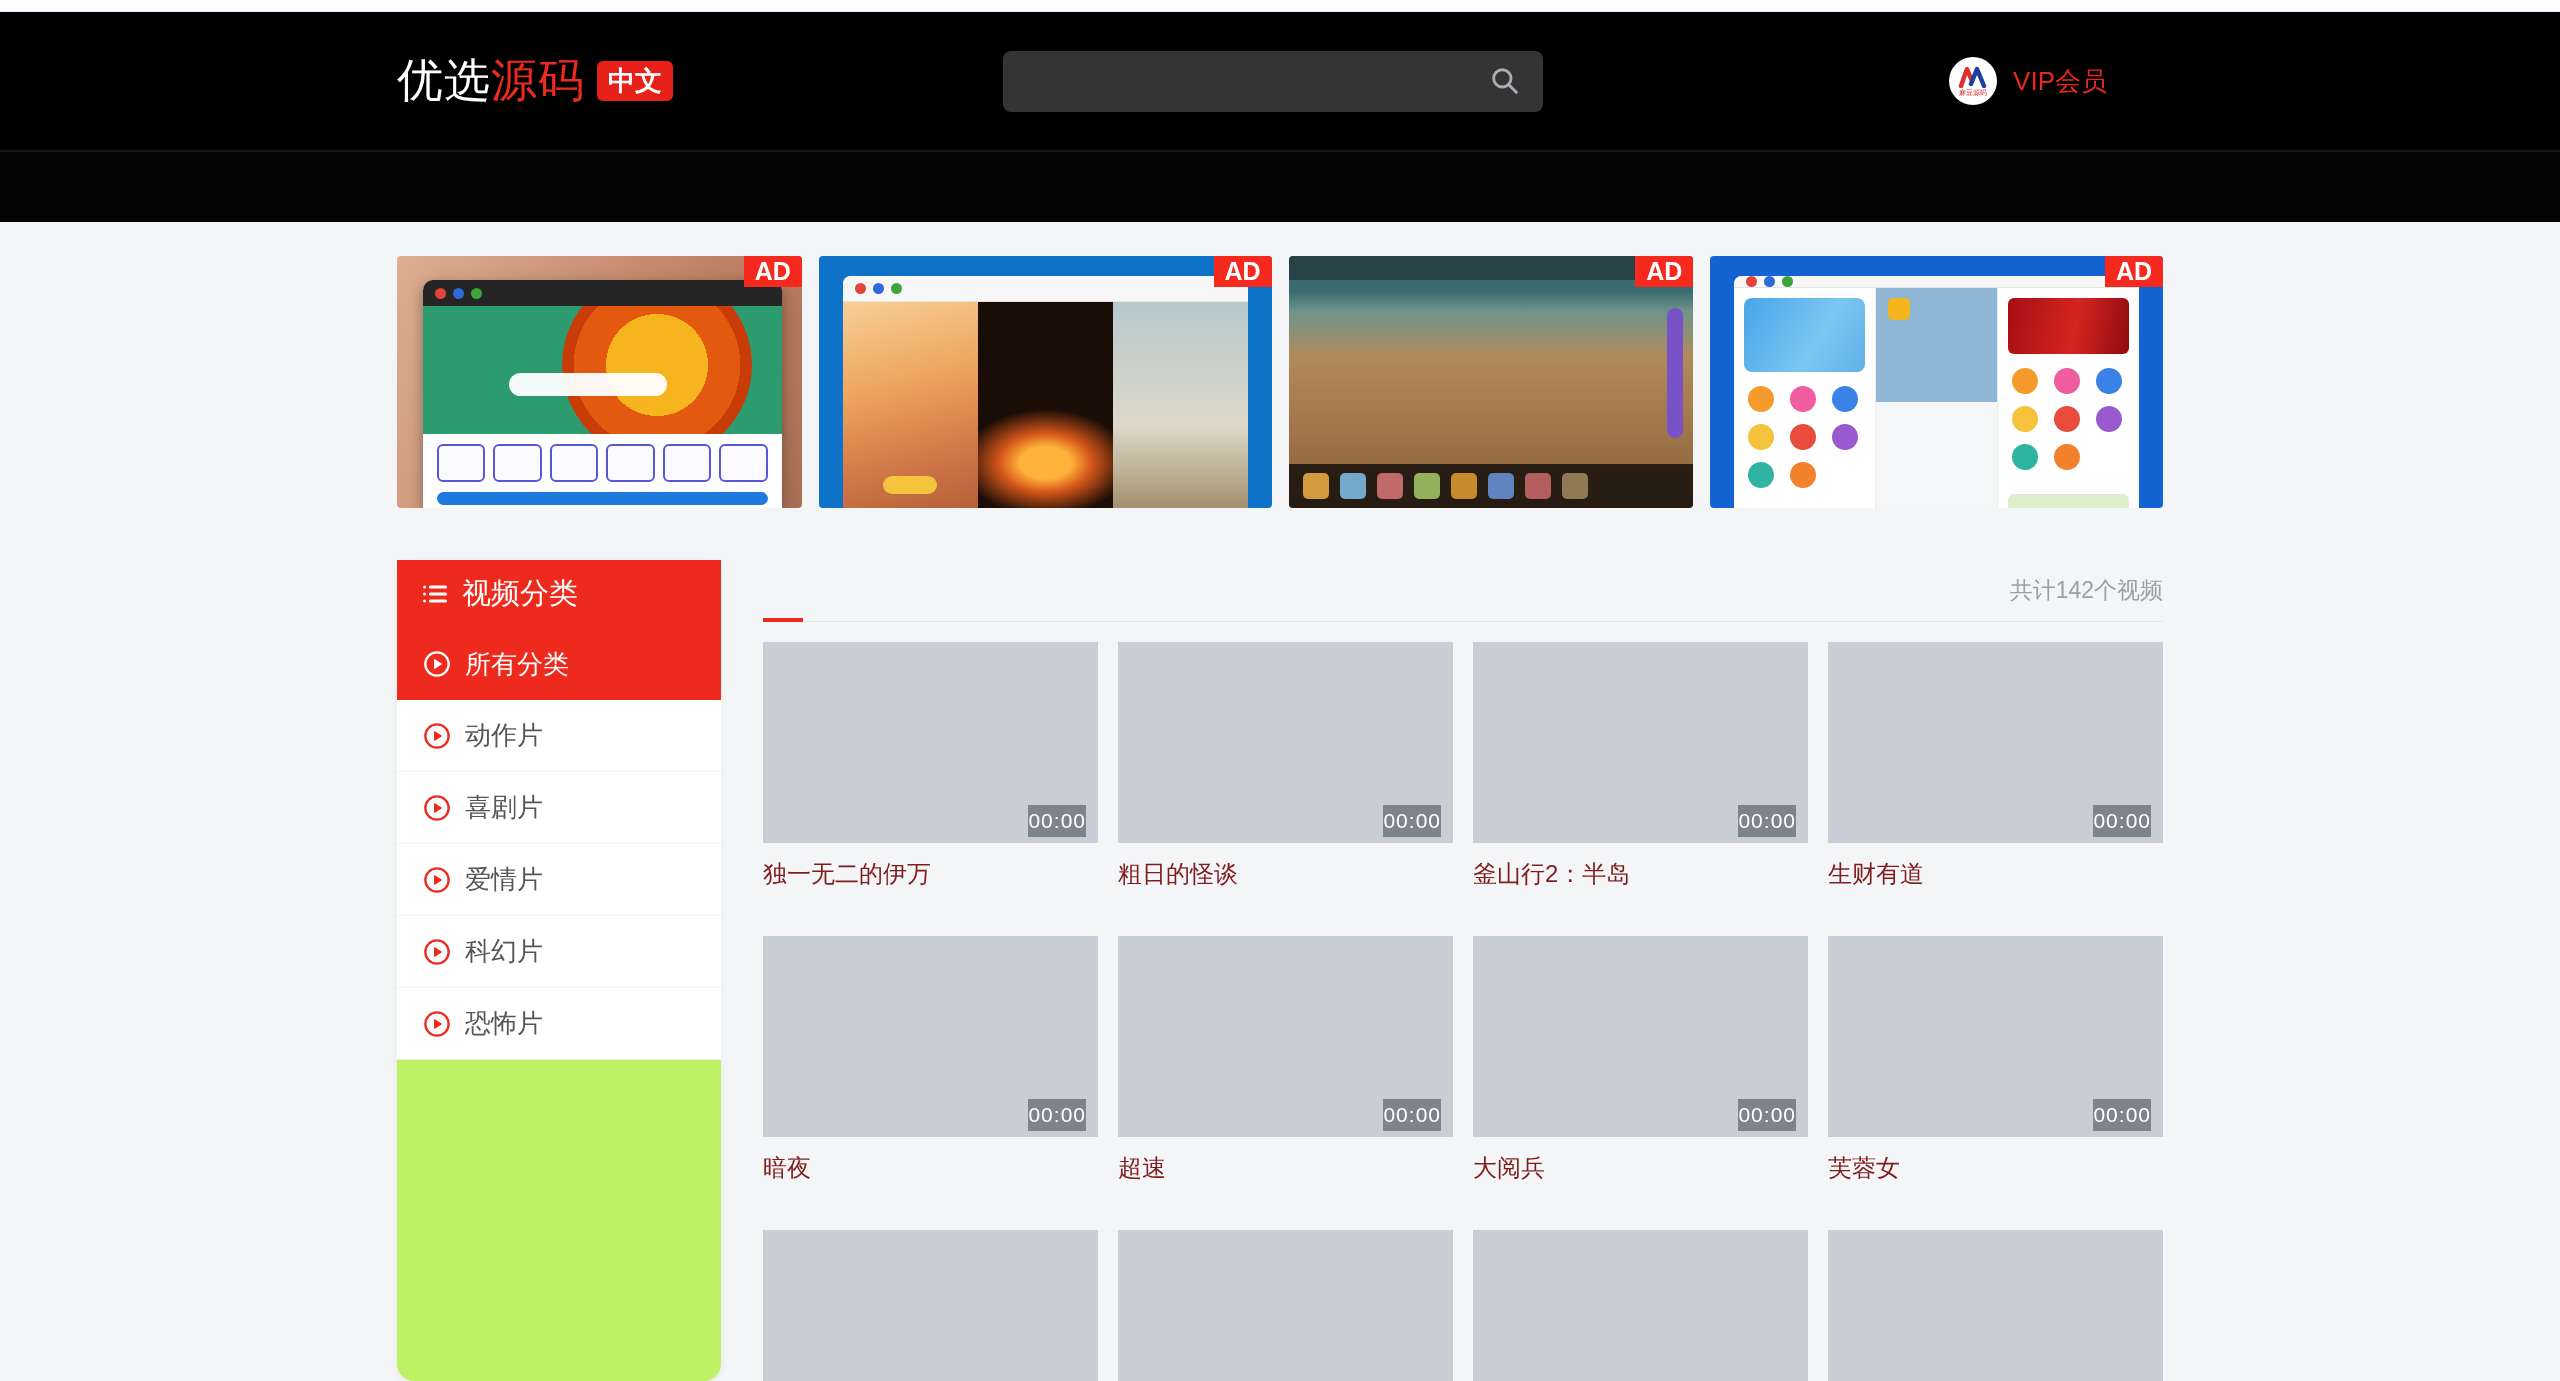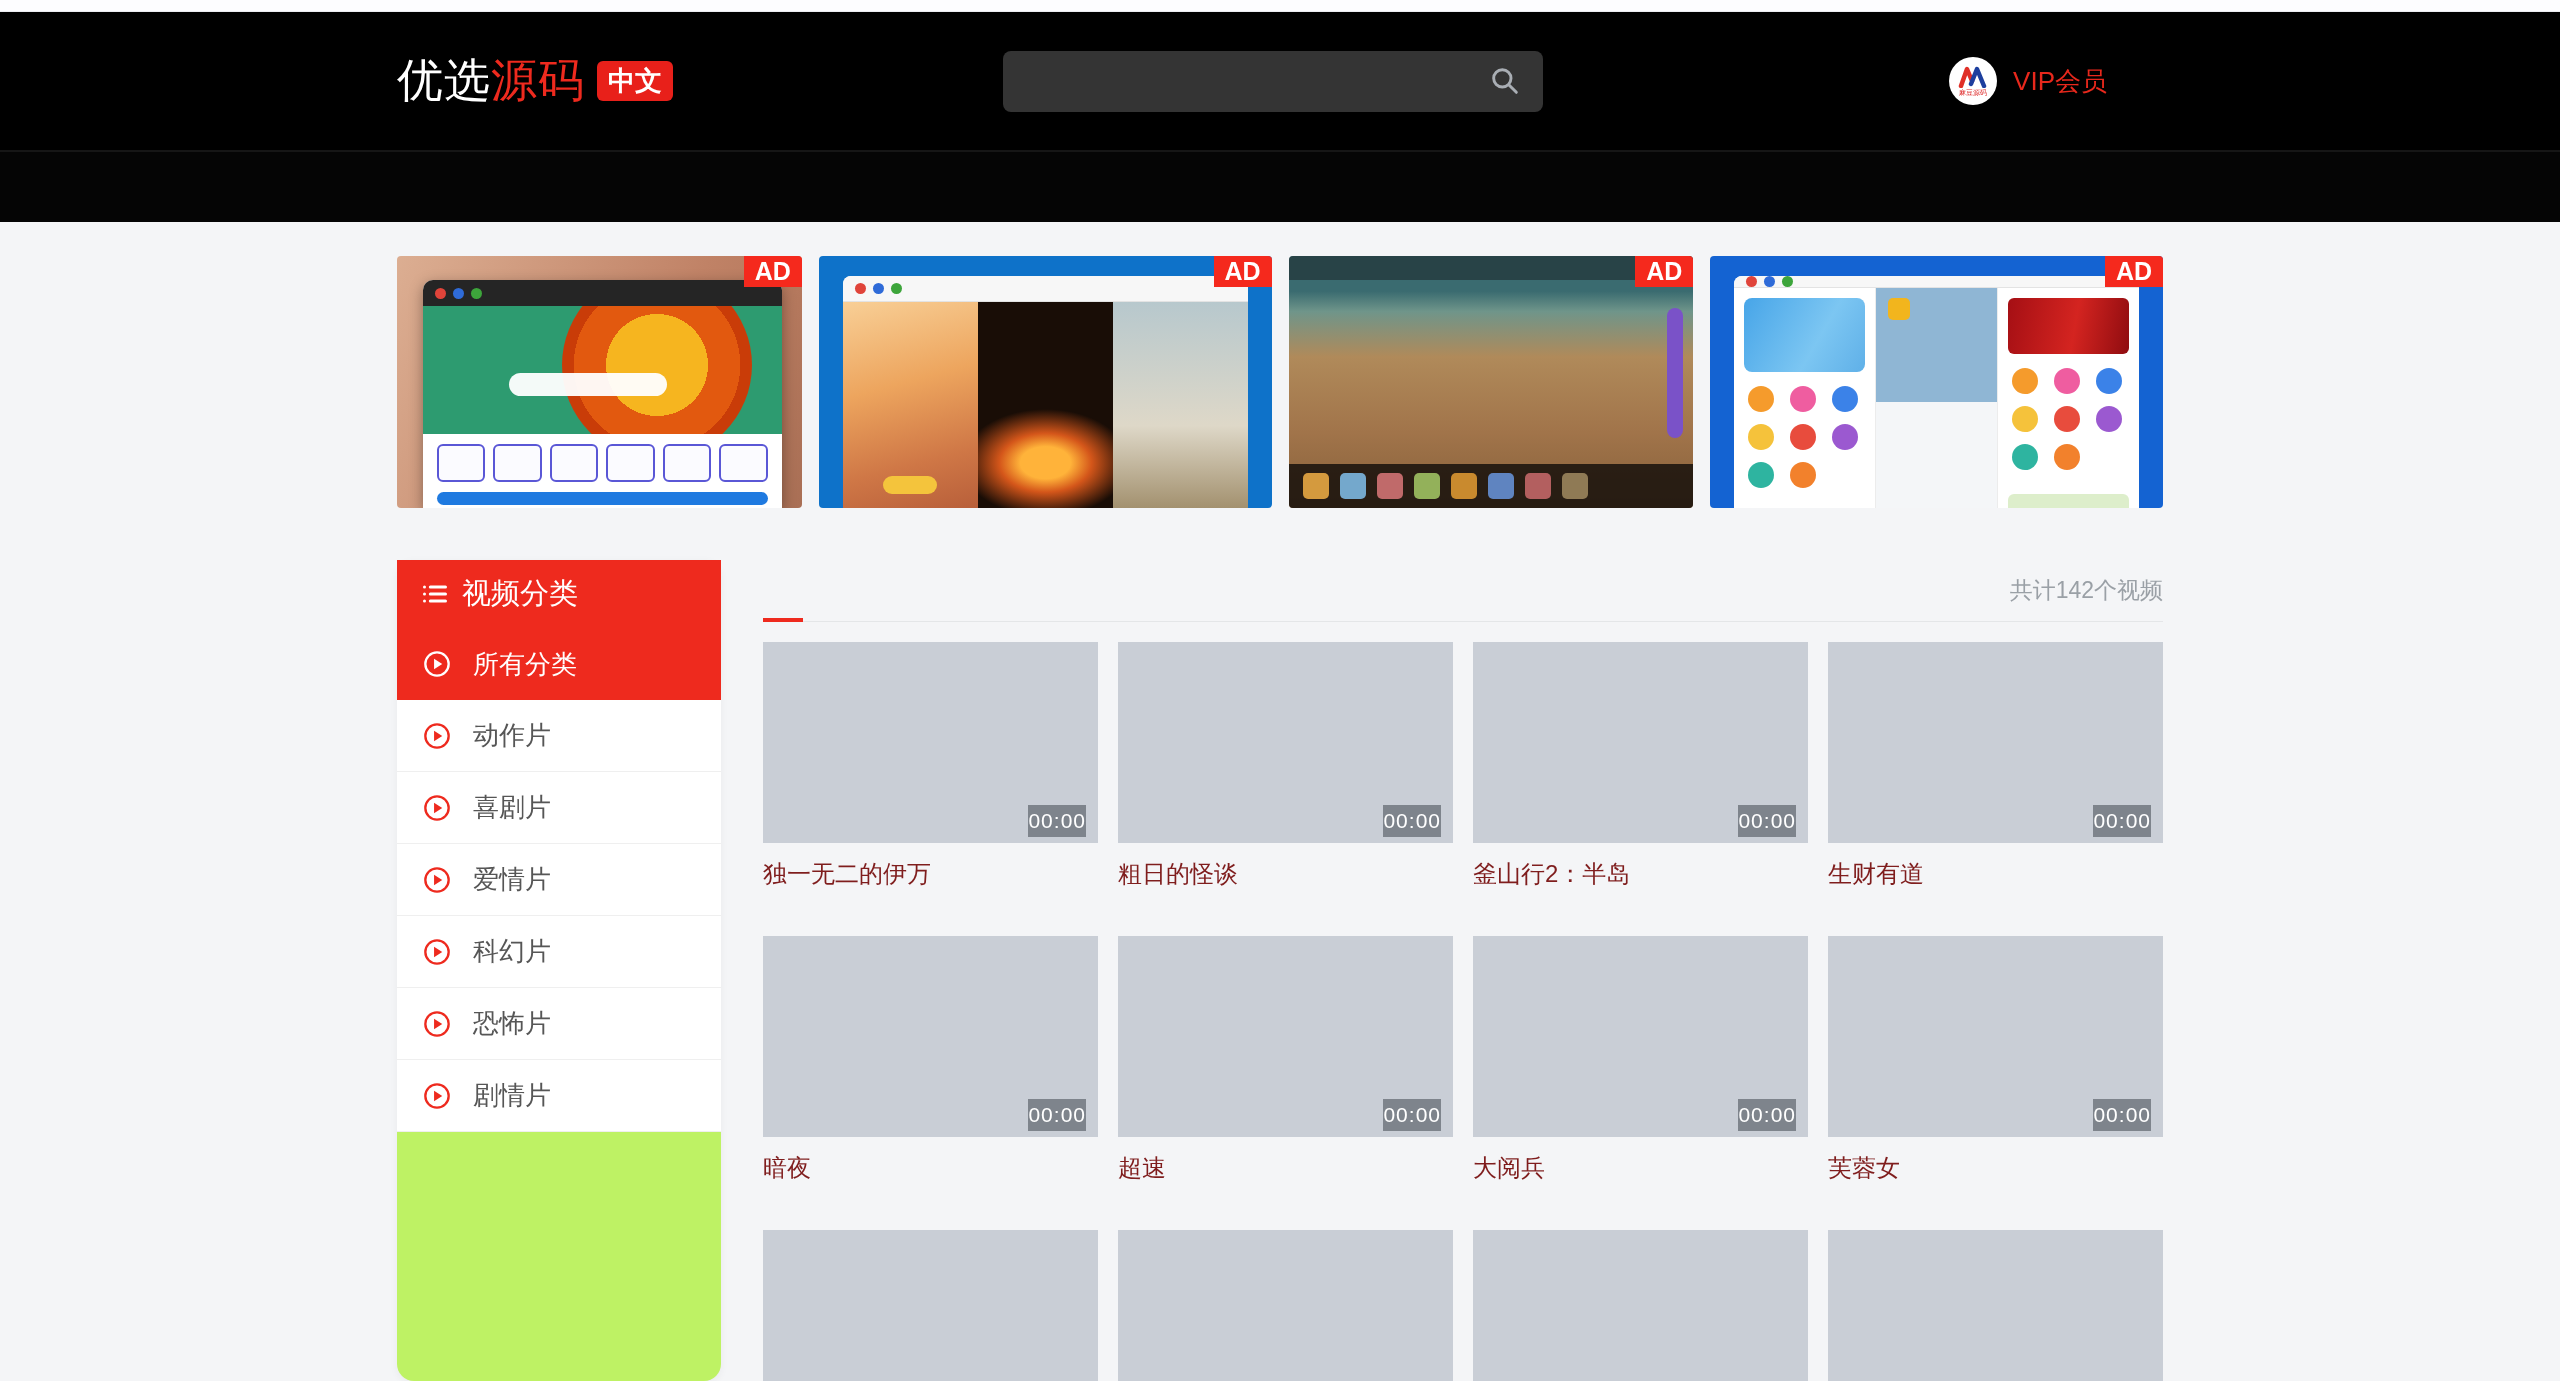--- a/index.html
+++ b/index.html
@@ -115,21 +115,21 @@
 
   
   .main{margin-top:52px;display:flex;gap:42px;align-items:flex-start;}
 
   aside{width:324px;flex:none;background:#bef264;min-height:821px;box-shadow:0 2px 8px rgba(0,0,0,.05);border-radius:17px;}
   .side-head{
     height:68px;background:var(--accent);color:#fff;display:flex;align-items:center;
     gap:13px;padding-left:24px;font-size:29px;
   }
   .side-item{
-    height:72px;display:flex;align-items:center;gap:22px;padding-left:26px;
+    height:72px;display:flex;align-items:center;gap:14px;padding-left:26px;
     background:#fff;color:#565656;font-size:26px;border-bottom:1px solid #efefef;
   }
   .side-item.active{background:var(--accent);color:#fff;border-bottom:none;}
   .play-icon{width:28px;height:28px;display:inline-flex;color:var(--accent);}
   .side-item.active .play-icon{color:#fff;}
 
   .content{flex:1;min-width:0;}
   .tabs{height:62px;display:flex;align-items:center;border-bottom:1px solid #e4e6e8;position:relative;gap:8px;}
   .tab{position:relative;height:100%;display:flex;align-items:center;padding:0 20px;margin-right:22px;
     font-size:27px;color:#777;text-decoration:none;}
@@ -368,29 +368,20 @@
         </div>
         <div class="side-item" data-interactable="true">
           <span class="play-icon" data-interactable="false">
             <svg viewBox="0 0 24 24" width="28" height="28">
               <circle cx="12" cy="12" r="10" fill="none" stroke="currentColor" stroke-width="2"></circle>
               <path d="M9.5 7.5l7 4.5-7 4.5z" fill="currentColor"></path>
             </svg>
           </span>
           <span data-interactable="false">恐怖片</span>
         </div>
-        <div class="side-item" data-interactable="true">
-          <span class="play-icon" data-interactable="false">
-            <svg viewBox="0 0 24 24" width="28" height="28">
-              <circle cx="12" cy="12" r="10" fill="none" stroke="currentColor" stroke-width="2"></circle>
-              <path d="M9.5 7.5l7 4.5-7 4.5z" fill="currentColor"></path>
-            </svg>
-          </span>
-          <span data-interactable="false">剧情片</span>
-        </div>
     </aside>
 
     <div class="content">
       <div class="tabs">
         <a class="tab active" data-interactable="true"></a>
           <a class="tab" data-interactable="true"></a>
           <a class="tab" data-interactable="true"></a>
         <span class="count" data-interactable="false">共计142个视频</span>
       </div>
 

